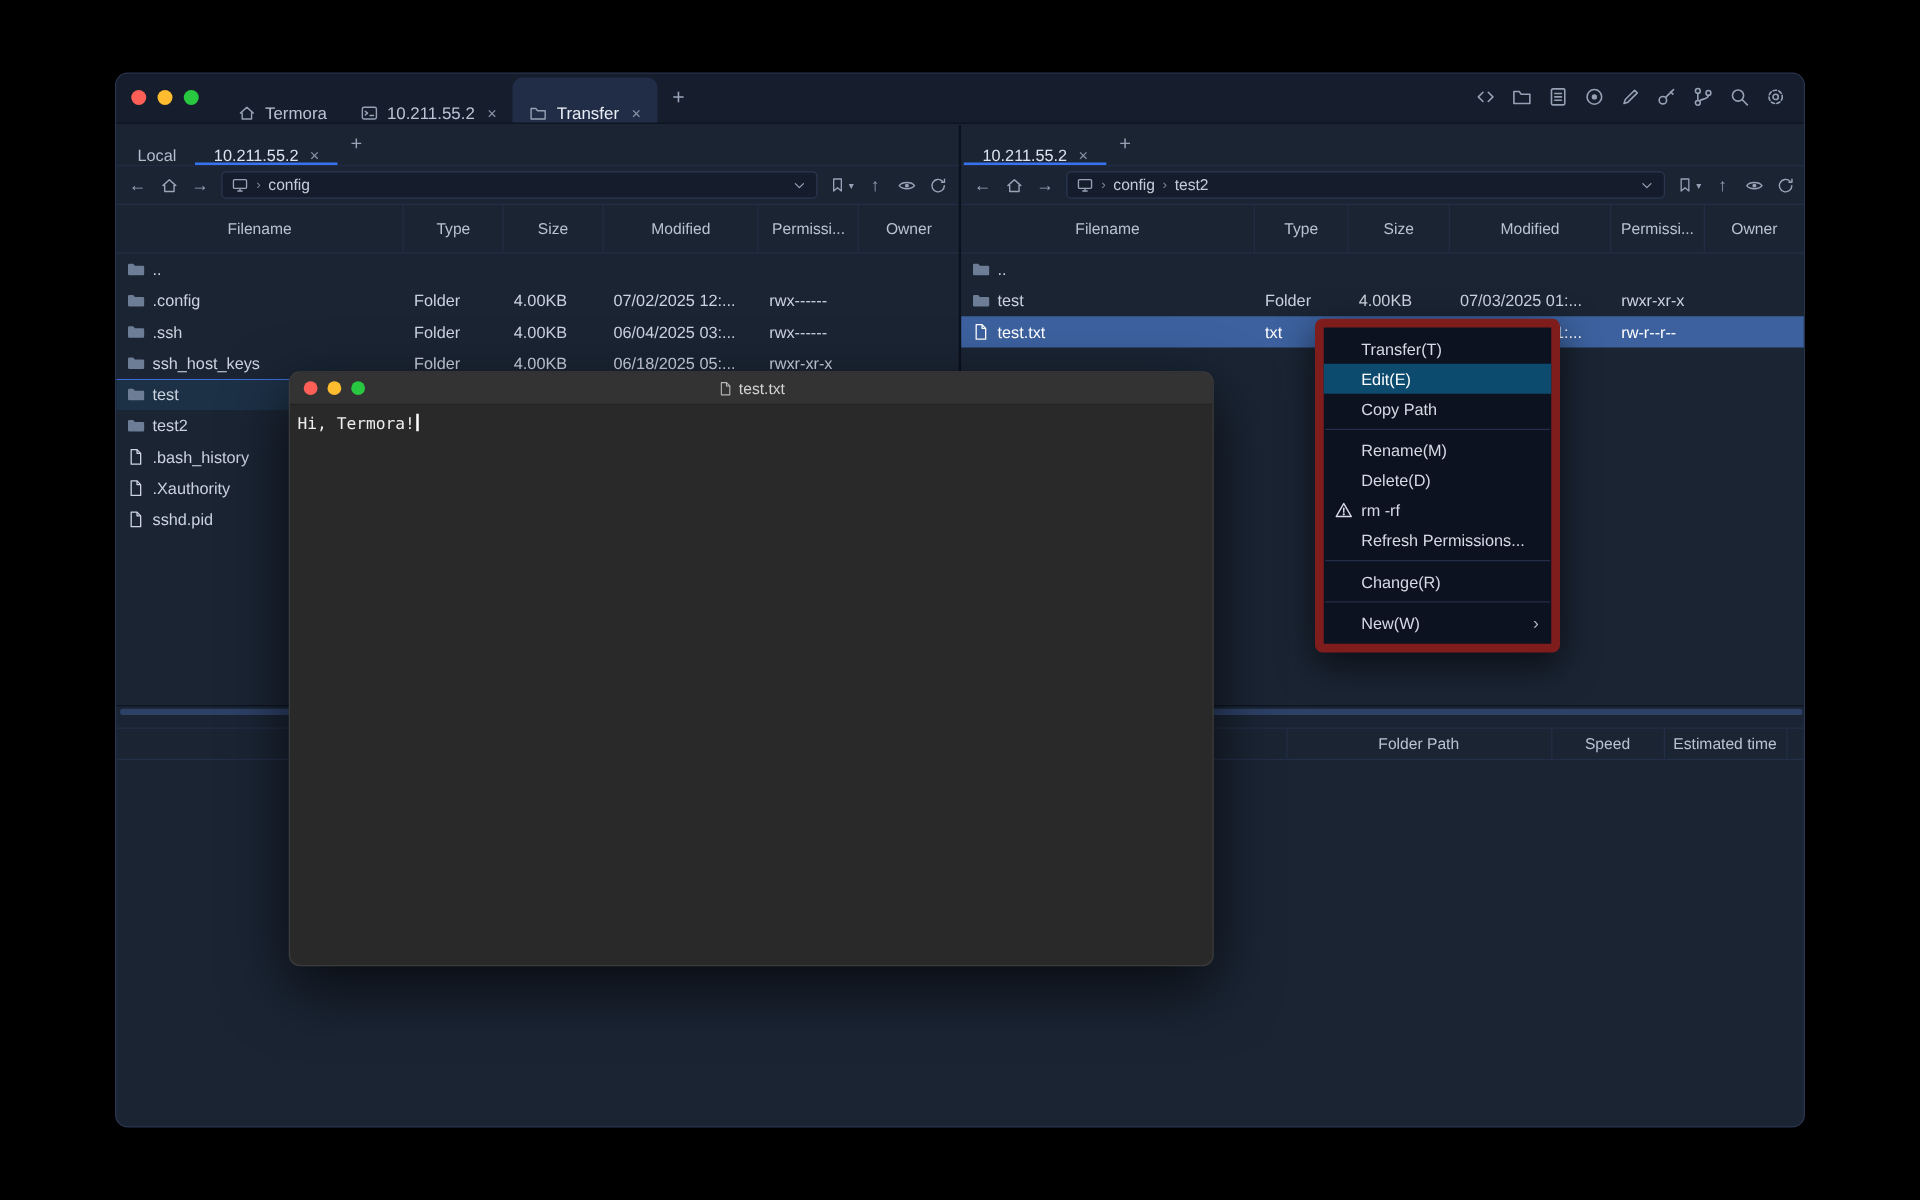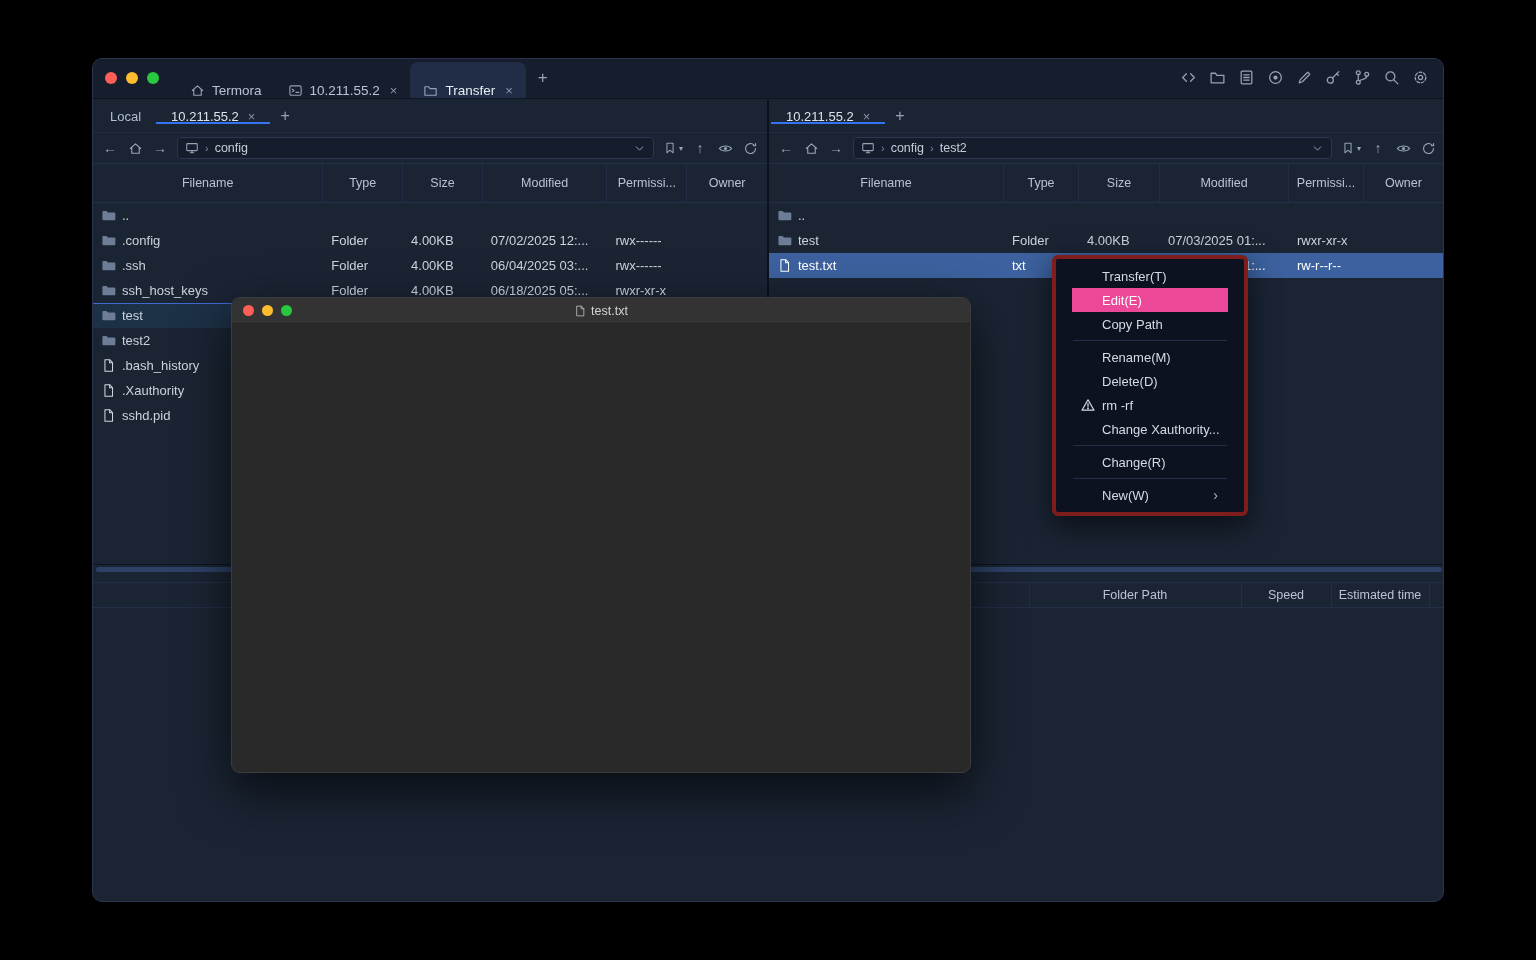--- a/index.html
+++ b/index.html
@@ -18,21 +18,21 @@
   .tbicons{margin-left:auto;display:flex;align-items:center;gap:12px;padding:0 14px 12px 0}
   .tb{width:17px;height:17px;color:#96a1b5;display:flex}
   .ic{width:100%;height:100%}
   .ic path,.ic circle,.ic rect,.ic line,.ic polyline,.ic ellipse{fill:none;stroke:currentColor;stroke-width:1.2;stroke-linecap:round;stroke-linejoin:round}
   .ic .fill{fill:currentColor;stroke:none}
   
   .panes{position:absolute;left:0;top:41px;width:1352px;height:465px;display:flex;border-bottom:1px solid #0d1422}
   .pane{background:#1a2433}
   .pane.lp{width:676px;border-right:2px solid #0b111d}
   .pane.rp{flex:1}
-  .subbar{height:33px;display:flex;align-items:center;border-bottom:1px solid #212b43;padding-left:2px}
+  .subbar{height:33px;display:flex;align-items:flex-end;border-bottom:1px solid #212b43;padding-left:2px}
   .subtab{display:flex;align-items:center;gap:6px;padding:0 15px;font-size:13px;color:#b3bdcd;position:relative}
   .subtab.active{color:#dde3ed}
   .subtab.active::after{content:"";position:absolute;left:0;right:0;bottom:0;height:2px;background:#3673f1}
   .splus{align-self:center;color:#98a3b7;font-size:16px;padding:0 6px;margin-left:4px}
   .navbar{height:30px;display:flex;align-items:center;gap:9px;padding:0 9px}
   .nbtn{color:#98a3b7;font-size:14px;line-height:1;min-width:16px;text-align:center;display:flex;justify-content:center}
   .nbtn .ic{width:15px;height:15px}
   .crumb{flex:1;height:22px;border:1px solid #2b3752;background:#151d2c;border-radius:4px;display:flex;align-items:center;gap:6px;padding:0 7px;font-size:12.5px;color:#c4ccd9}
   .crumb .sep{color:#7d8799;font-size:11px}
   .crumb .sp{flex:1}
@@ -63,23 +63,23 @@
   
   .editor{position:absolute;left:231px;top:297px;width:740px;height:476px;background:#292929;border:1px solid #3c3c3c;border-radius:9px;overflow:hidden;z-index:30;box-shadow:0 18px 50px rgba(0,0,0,.65)}
   .edbar{height:26px;background:#333;border-bottom:1px solid #232323;display:flex;align-items:center;padding-left:11px;position:relative}
   .edlights{display:flex;gap:8px}
   .edlight{width:11px;height:11px;border-radius:50%}
   .edtitle{position:absolute;left:50%;transform:translateX(-50%);display:flex;align-items:center;gap:5px;color:#d2d2d2;font-size:12.5px;height:100%}
   .edtitle .ic{width:12px;height:12px;color:#b5b5b5}
   .edbody{padding:7px 6px;font-family:"DejaVu Sans Mono",monospace;font-size:13px;color:#ededed}
   .caret{display:inline-block;width:2px;height:14px;background:#fff;margin-left:1px;vertical-align:-2px}
   
-  .ctx{position:absolute;left:1052px;top:255px;width:196px;background:#0d1220;border:4px solid #7f1d1d;border-radius:6px;padding:5px 16px;z-index:40;box-shadow:0 10px 30px rgba(0,0,0,.6)}
+  .ctx{position:absolute;left:1052px;top:255px;width:196px;background:#0d1220;border:7px solid #7f1d1d;border-radius:6px;padding:5px 0;z-index:40;box-shadow:0 10px 30px rgba(0,0,0,.6)}
   .ci{height:24px;display:flex;align-items:center;padding-left:30px;font-size:13px;color:#d5dae5;position:relative}
-  .ci.hl{background:#ec4899;color:#fff}
+  .ci.hl{background:#0c4a6e;color:#fff}
   .ci.wicon{padding-left:8px;gap:6px}
   .ci .warn{width:16px;height:16px;flex:none}
   .ci .sub{position:absolute;right:10px;color:#aeb6c6;font-size:14px}
   .csep{height:1px;background:#242e49;margin:4px 1px}
 </style>
 </head>
 <body>
 
 <div class="window">
 
@@ -493,38 +493,41 @@
     <div class="edtitle">
       <span class="ic" style="width:12px;height:12px;display:flex">
           <svg class="ic" viewBox="0 0 16 16">
             <path d="M4 1.5h5.5L13 5v9.5H4z"></path>
             <path d="M9.5 1.5V5H13"></path>
           </svg>
         </span>
       <span>test.txt</span>
     </div>
   </div>
+  <div class="edbody">
+    <span>Hi, Termora!</span><span class="caret"></span>
+  </div>
 </div>
 
 <div class="ctx">
   <div class="ci">Transfer(T)</div>
   <div class="ci hl">Edit(E)</div>
   <div class="ci">Copy Path</div>
   <div class="csep"></div>
   <div class="ci">Rename(M)</div>
   <div class="ci">Delete(D)</div>
   <div class="ci wicon">
     <span class="warn"><svg class="ic" viewBox="0 0 16 16">
           <path d="M8 2.8 14 13.2H2z" stroke="#d9a23a"></path>
           <path d="M8 6.6v3.2" stroke="#d9a23a"></path>
           <circle class="fill" cx="8" cy="11.4" r=".9" fill="#d9a23a"></circle>
         </svg></span>
     <span>rm -rf</span>
   </div>
-  <div class="ci">Change Xauthority...</div>
+  <div class="ci">Refresh Permissions...</div>
   <div class="csep"></div>
   <div class="ci">Change(R)</div>
   <div class="csep"></div>
   <div class="ci">
     <span>New(W)</span>
     <span class="sub">›</span>
   </div>
 </div>
 
 </body></html>

